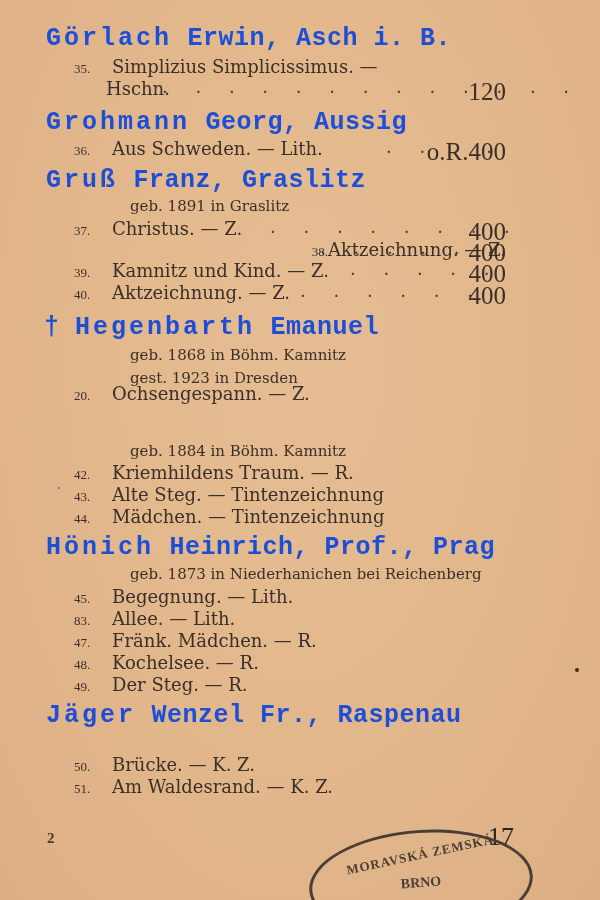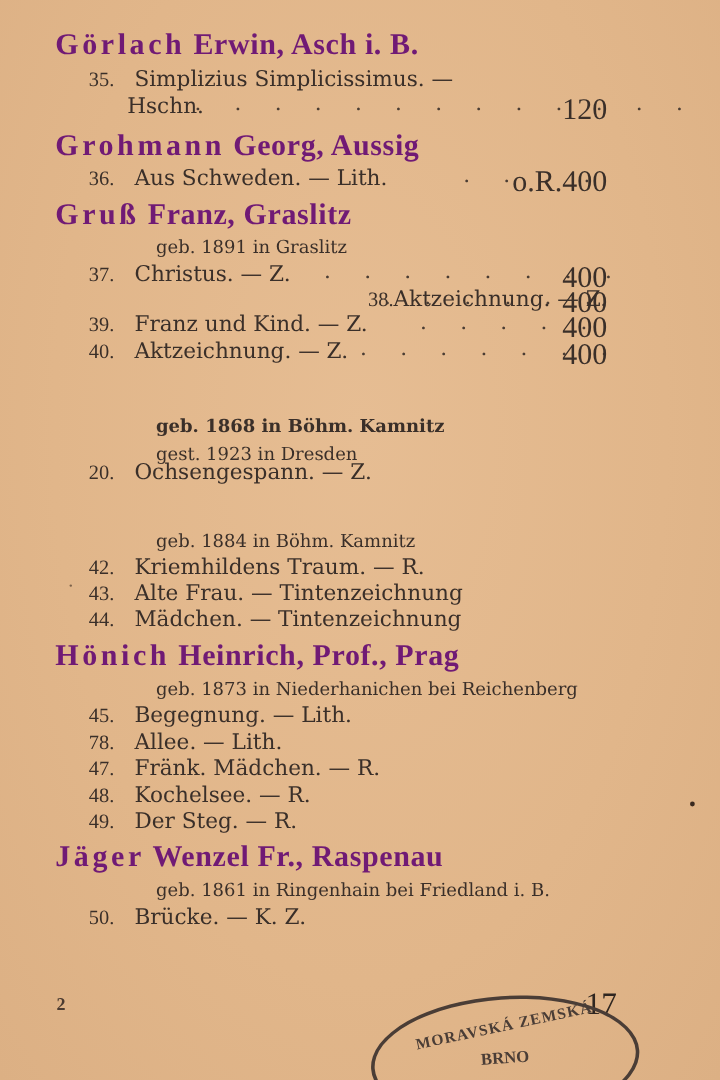--- a/index.html
+++ b/index.html
@@ -7,43 +7,43 @@
     width: 600px; height: 900px; overflow: hidden;
     background: #e2b78c;
     background-image: radial-gradient(ellipse at 50% 40%, #e6bd93 0%, #e1b68a 60%, #dcb084 100%);
     position: relative;
     font-family: "DejaVu Serif", serif;
     color: #3a2f29;
   }
   .page { position: absolute; left: 0; top: 0; width: 600px; height: 900px; }
   .artist {
     position: absolute; left: 46px;
-    font-family: Liberation Serif, serif;
+    font-family: Liberation Mono, monospace;
     font-weight: bold;
     font-size: 25px;
     letter-spacing: 0.5px;
     white-space: nowrap;
-    color: #701a75;
+    color: #1d4ed8;
   }
   .artist .surname { letter-spacing: 3px; }
   .bio {
     position: absolute;
     font-family: "DejaVu Serif", serif;
     font-size: 15px;
     white-space: nowrap;
     color: #3a2f29;
   }
   .entry {
     position: absolute; left: 74px; width: 432px; height: 22px;
     font-family: "DejaVu Serif", serif;
     font-size: 18px;
     white-space: nowrap;
     color: #3a2f29;
   }
-  .entry .num { display: inline-block; width: 38px; font-family: "Liberation Serif", serif; font-size: 17px; }
+  .entry .num { display: inline-block; width: 38px; font-family: "Liberation Serif", serif; font-size: 13px; }
   .entry .title { display: inline; }
   .entry .dots { position: absolute; letter-spacing: 11px; color: #4a3c33; }
   .entry .price { position: absolute; right: 0; top: 0; font-family: "Liberation Serif", serif; font-size: 25px; }
   .cont { position: absolute; font-family: "DejaVu Serif", serif; font-size: 18px; white-space: nowrap; }
   .folio { position: absolute; font-family: "Liberation Serif", serif; font-weight: bold; color: #4a3a30; }
   .stamp {
     position: absolute; left: 309px; top: 830px; width: 218px; height: 100px;
     border: 3px solid #4a3d36; border-radius: 50%;
     transform: rotate(-4deg);
   }
@@ -95,75 +95,82 @@
     <span class="num">37.</span><span class="title">Christus. — Z.</span>
     <span class="dots" style="left:196px;top:-2px;">. . . . . . . .</span>
     <span class="price">400</span>
   </div>
   <div class="entry" style="top:239px;text-align:right;">
     <span class="num">38.</span><span class="title">Aktzeichnung. — Z.</span>
     <span class="dots" style="left:246px;top:-2px;">. . . . . .</span>
     <span class="price">400</span>
   </div>
   <div class="entry" style="top:260px;">
-    <span class="num">39.</span><span class="title">Franz und Kind. — Z.</span>
+    <span class="num">39.</span><span class="title">Kamnitz und Kind. — Z.</span>
     <span class="dots" style="left:276px;top:-2px;">. . . . .</span>
     <span class="price">400</span>
   </div>
   <div class="entry" style="top:282px;">
     <span class="num">40.</span><span class="title">Aktzeichnung. — Z.</span>
     <span class="dots" style="left:226px;top:-2px;">. . . . . . .</span>
     <span class="price">400</span>
   </div>
 
-  <div class="bio" style="left:130px;top:346px;font-weight:bold;">geb. 1868 in Böhm. Kamnitz</div>
+  <div class="artist" style="top:313px;left:44px;">
+    <span>†</span>
+    <span class="surname">Hegenbarth</span>
+    <span>Emanuel</span>
+  </div>
+  <div class="bio" style="left:130px;top:346px;">geb. 1868 in Böhm. Kamnitz</div>
   <div class="bio" style="left:130px;top:369px;">gest. 1923 in Dresden</div>
   <div class="entry" style="top:383px;">
     <span class="num">20.</span><span class="title">Ochsengespann. — Z.</span>
   </div>
 
   <div class="bio" style="left:130px;top:442px;">geb. 1884 in Böhm. Kamnitz</div>
   <div class="entry" style="top:462px;">
     <span class="num">42.</span><span class="title">Kriemhildens Traum. — R.</span>
   </div>
   <div class="entry" style="top:484px;">
-    <span class="num">43.</span><span class="title">Alte Frau. — Tintenzeichnung</span>
+    <span class="num">43.</span><span class="title">Alte Steg. — Tintenzeichnung</span>
   </div>
   <div class="entry" style="top:506px;">
     <span class="num">44.</span><span class="title">Mädchen. — Tintenzeichnung</span>
   </div>
 
   <div class="artist" style="top:533px;">
     <span class="surname">Hönich</span>
     <span>Heinrich, Prof., Prag</span>
   </div>
   <div class="bio" style="left:130px;top:565px;">geb. 1873 in Niederhanichen bei Reichenberg</div>
   <div class="entry" style="top:586px;">
     <span class="num">45.</span><span class="title">Begegnung. — Lith.</span>
   </div>
   <div class="entry" style="top:608px;">
-    <span class="num">78.</span><span class="title">Allee. — Lith.</span>
+    <span class="num">83.</span><span class="title">Allee. — Lith.</span>
   </div>
   <div class="entry" style="top:630px;">
     <span class="num">47.</span><span class="title">Fränk. Mädchen. — R.</span>
   </div>
   <div class="entry" style="top:652px;">
     <span class="num">48.</span><span class="title">Kochelsee. — R.</span>
   </div>
   <div class="entry" style="top:674px;">
     <span class="num">49.</span><span class="title">Der Steg. — R.</span>
   </div>
 
   <div class="artist" style="top:701px;">
     <span class="surname">Jäger</span>
     <span>Wenzel Fr., Raspenau</span>
   </div>
-  <div class="bio" style="left:130px;top:733px;">geb. 1861 in Ringenhain bei Friedland i. B.</div>
   <div class="entry" style="top:754px;">
     <span class="num">50.</span><span class="title">Brücke. — K. Z.</span>
+  </div>
+  <div class="entry" style="top:776px;">
+    <span class="num">51.</span><span class="title">Am Waldesrand. — K. Z.</span>
   </div>
 
   <div class="folio" style="left:47px;top:830px;font-size:15px;">2</div>
   <div class="folio" style="left:488px;top:822px;font-size:26px;font-weight:normal;color:#2f2620;">17</div>
 
   <div class="stamp">
     <div class="stamp-top">MORAVSKÁ ZEMSKÁ</div>
     <div class="stamp-mid">BRNO</div>
   </div>
 

